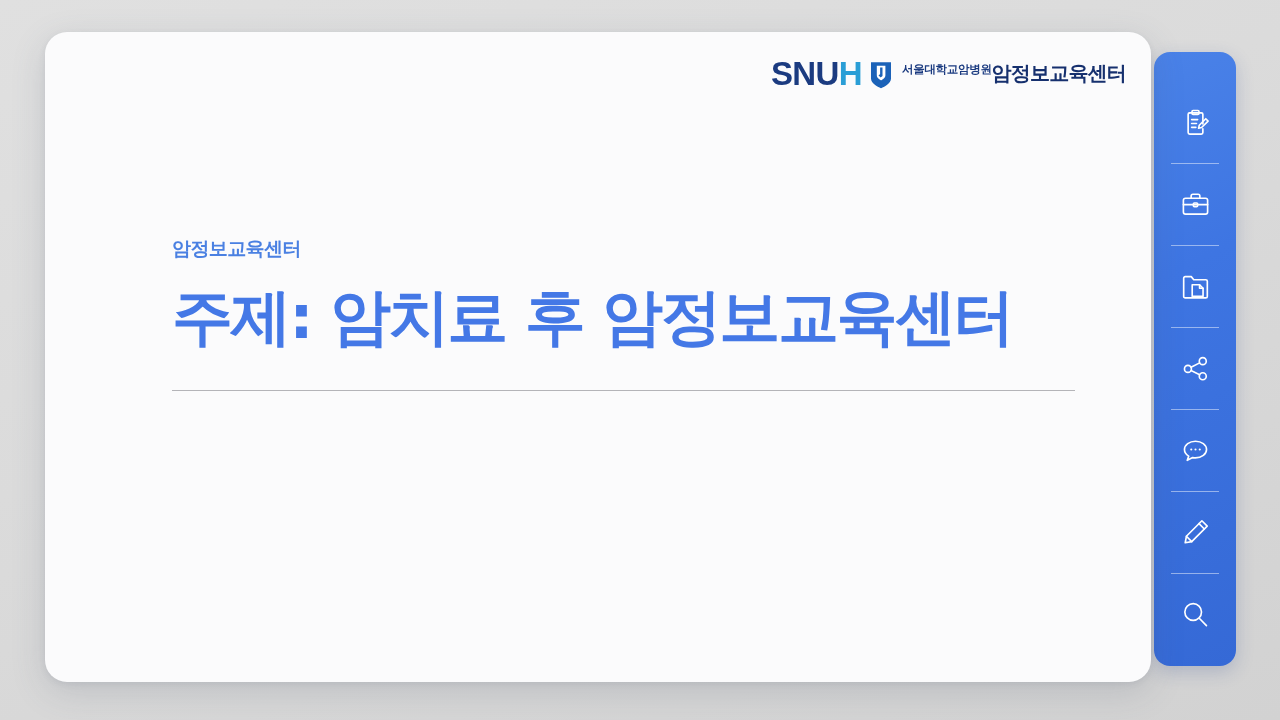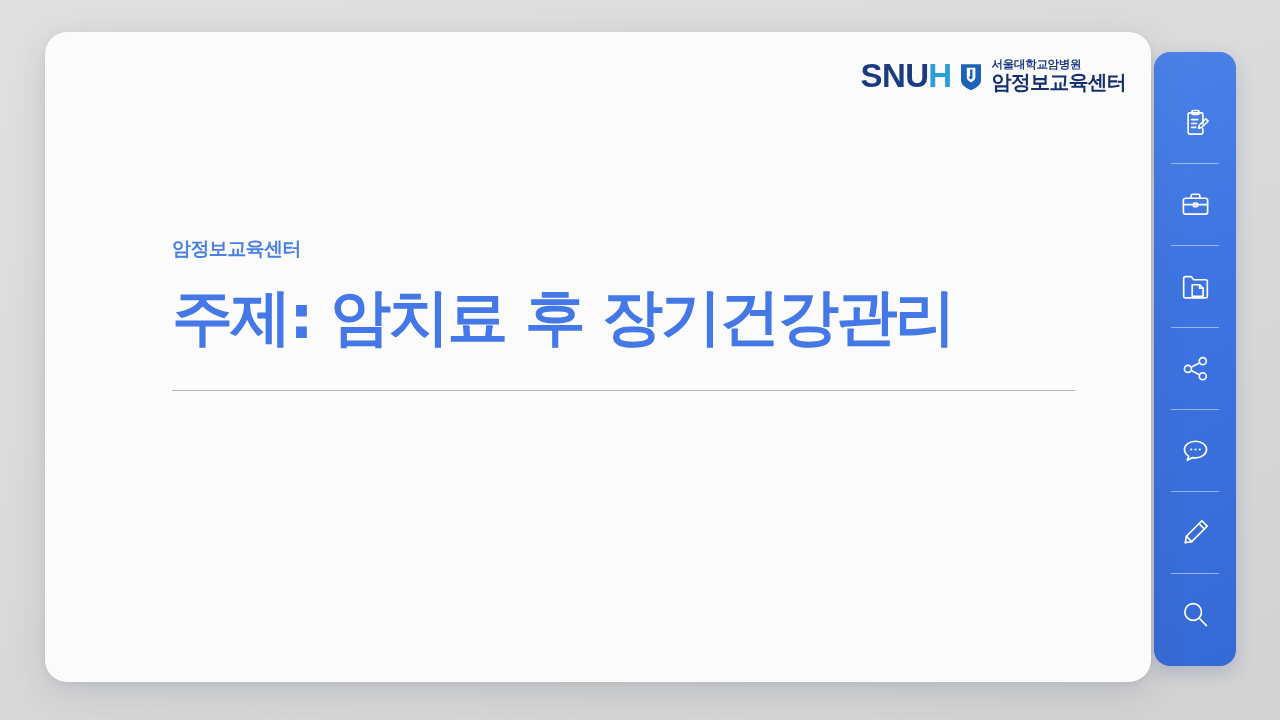--- a/index.html
+++ b/index.html
@@ -107,21 +107,20 @@
   .brand-shield {
     width: 24px;
     height: 30px;
     position: relative;
     flex: 0 0 auto;
   }
   .brand-shield svg { display: block; width: 24px; height: 30px; }
 
   .brand-kr {
     display: flex;
-    flex-direction: column;
     justify-content: center;
     margin-left: 2px;
   }
   .brand-kr-top {
     font-size: 11.5px;
     font-weight: 700;
     color: #1b3b80;
     letter-spacing: -0.3px;
     line-height: 1.25;
     white-space: nowrap;
@@ -272,19 +271,19 @@
       </div>
 
       <div class="brand-kr">
         <div class="brand-kr-top">서울대학교암병원</div>
         <div class="brand-kr-main">암정보교육센터</div>
       </div>
     </div>
 
     <div class="hero">
       <div class="eyebrow">암정보교육센터</div>
-      <h1 class="title-line secondary">주제: 암치료 후 장기건강관리</h1>
+      <h1 class="title-line secondary">주제: 암치료 후 암정보교육센터</h1>
       <div class="hero-rule"></div>
     </div>
 
   </section>
 
 </div>
 
 </body></html>

